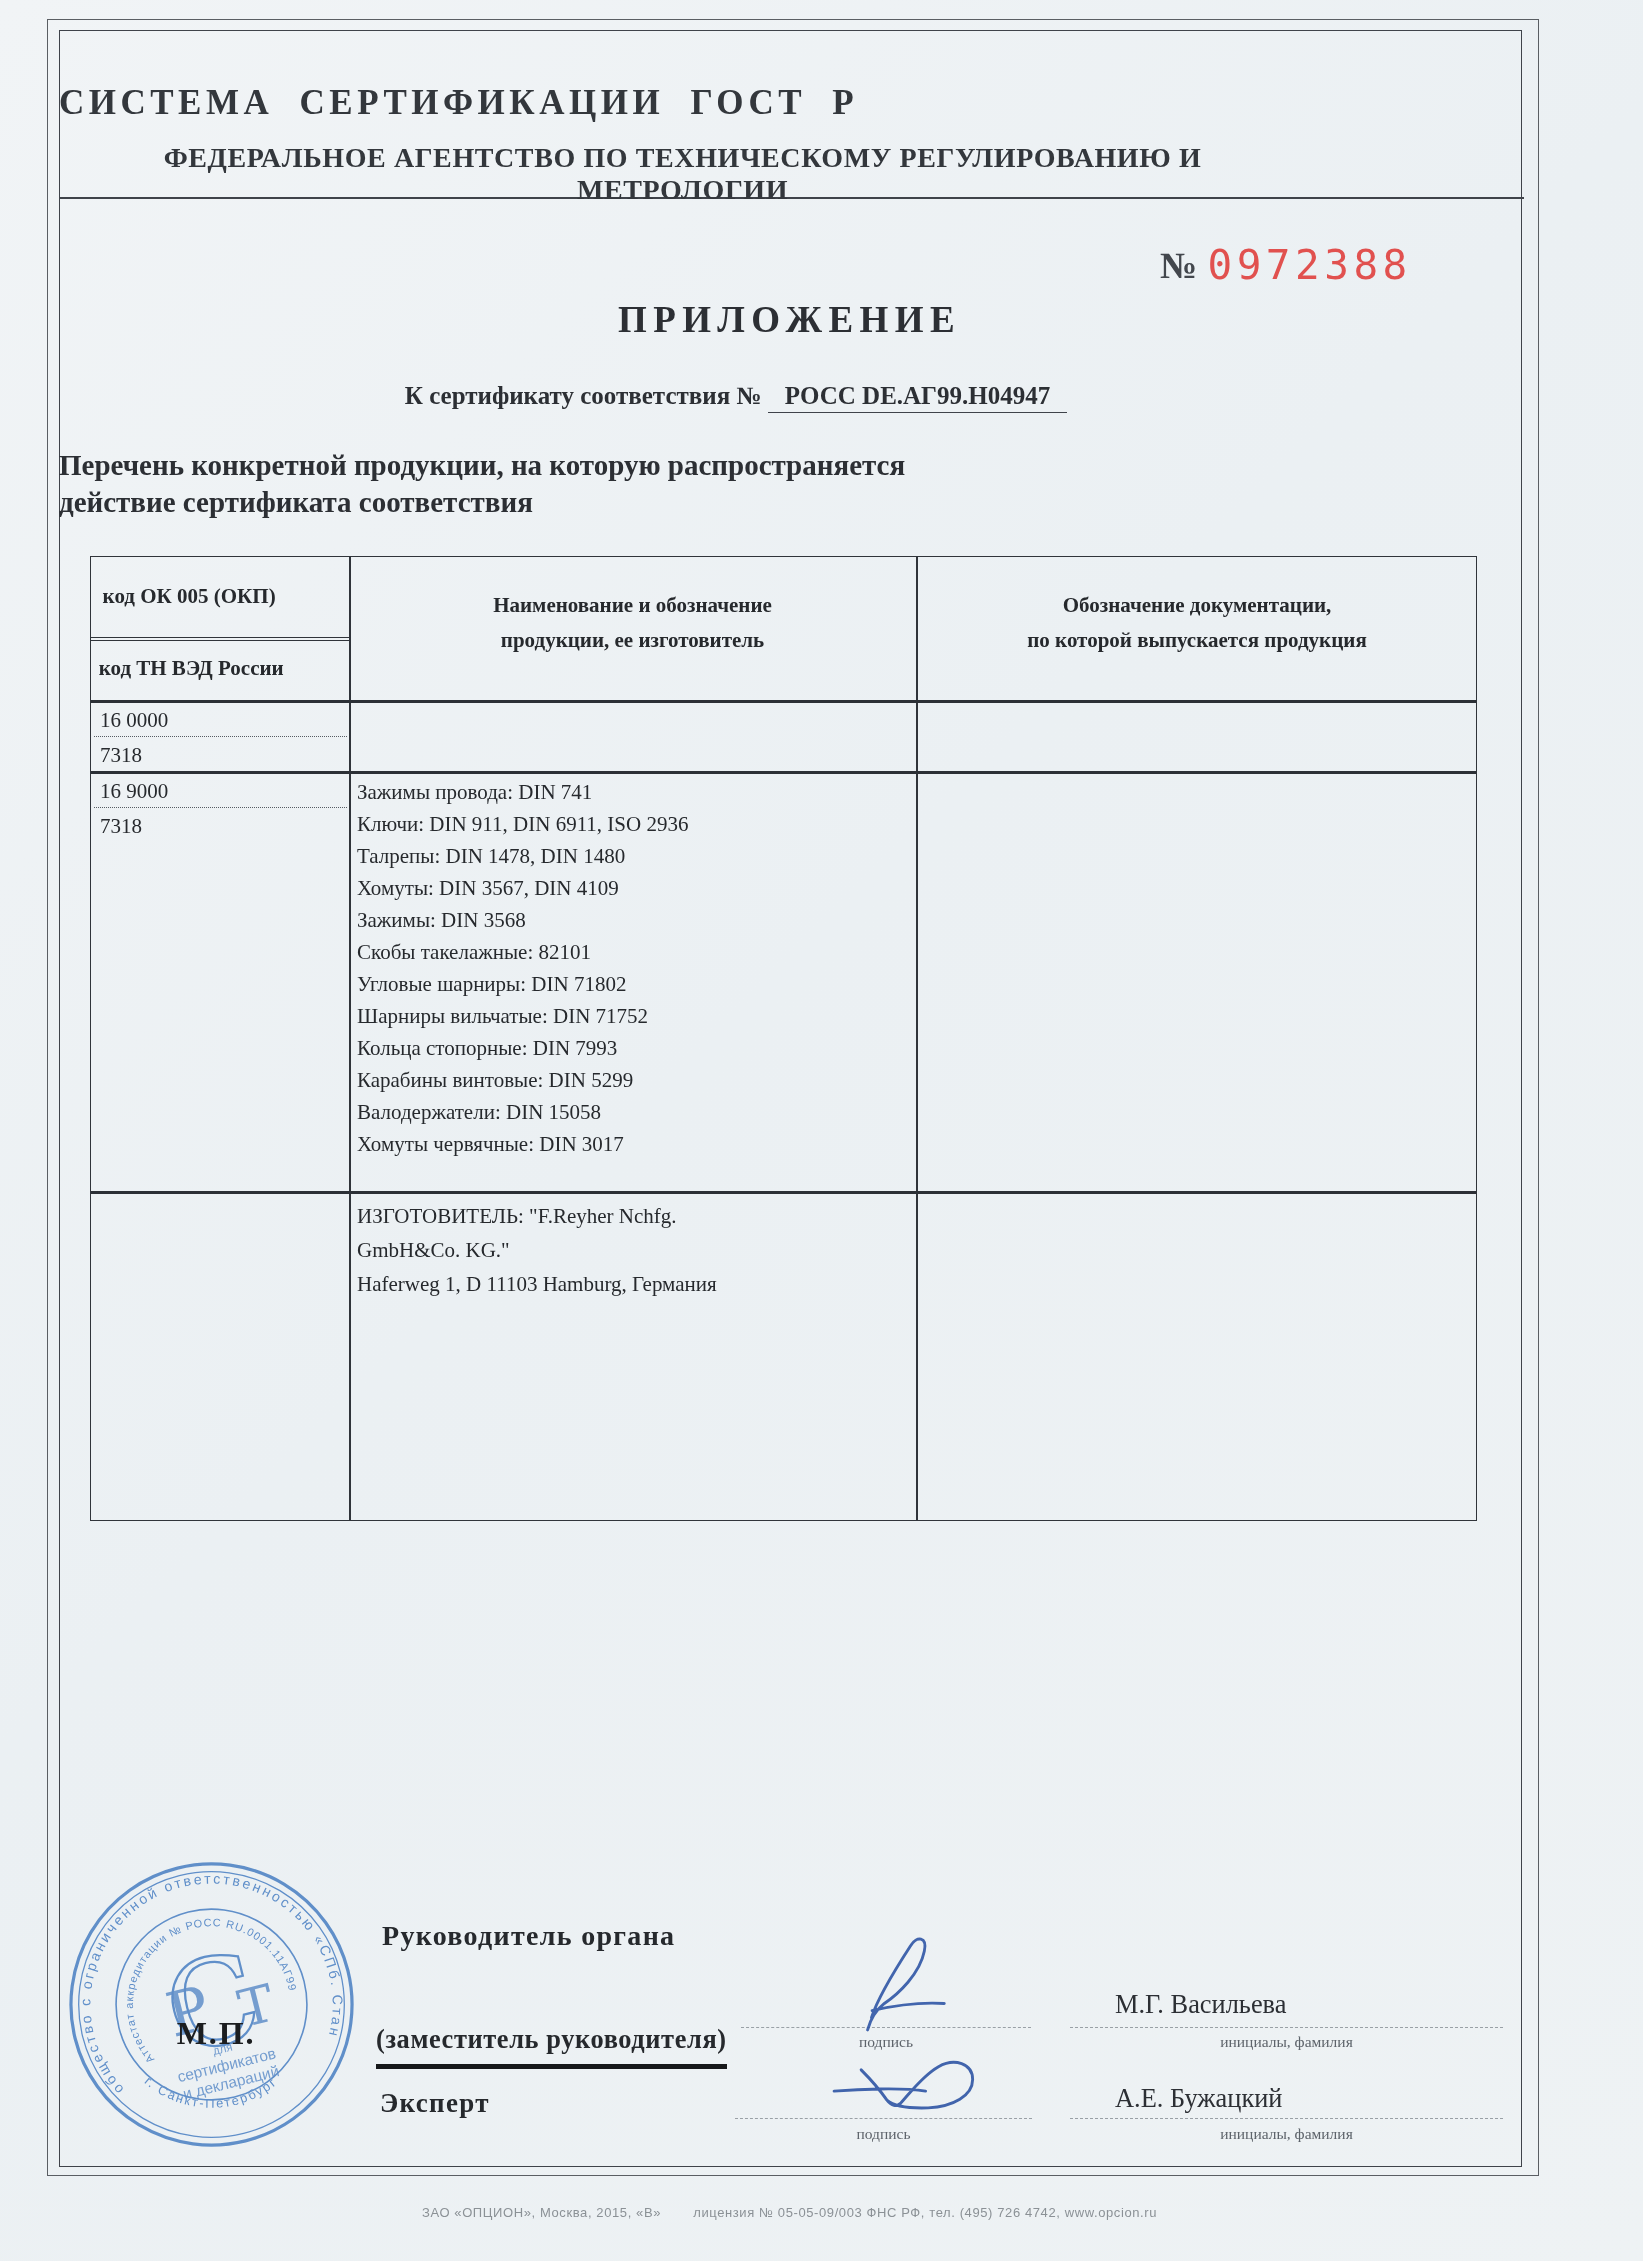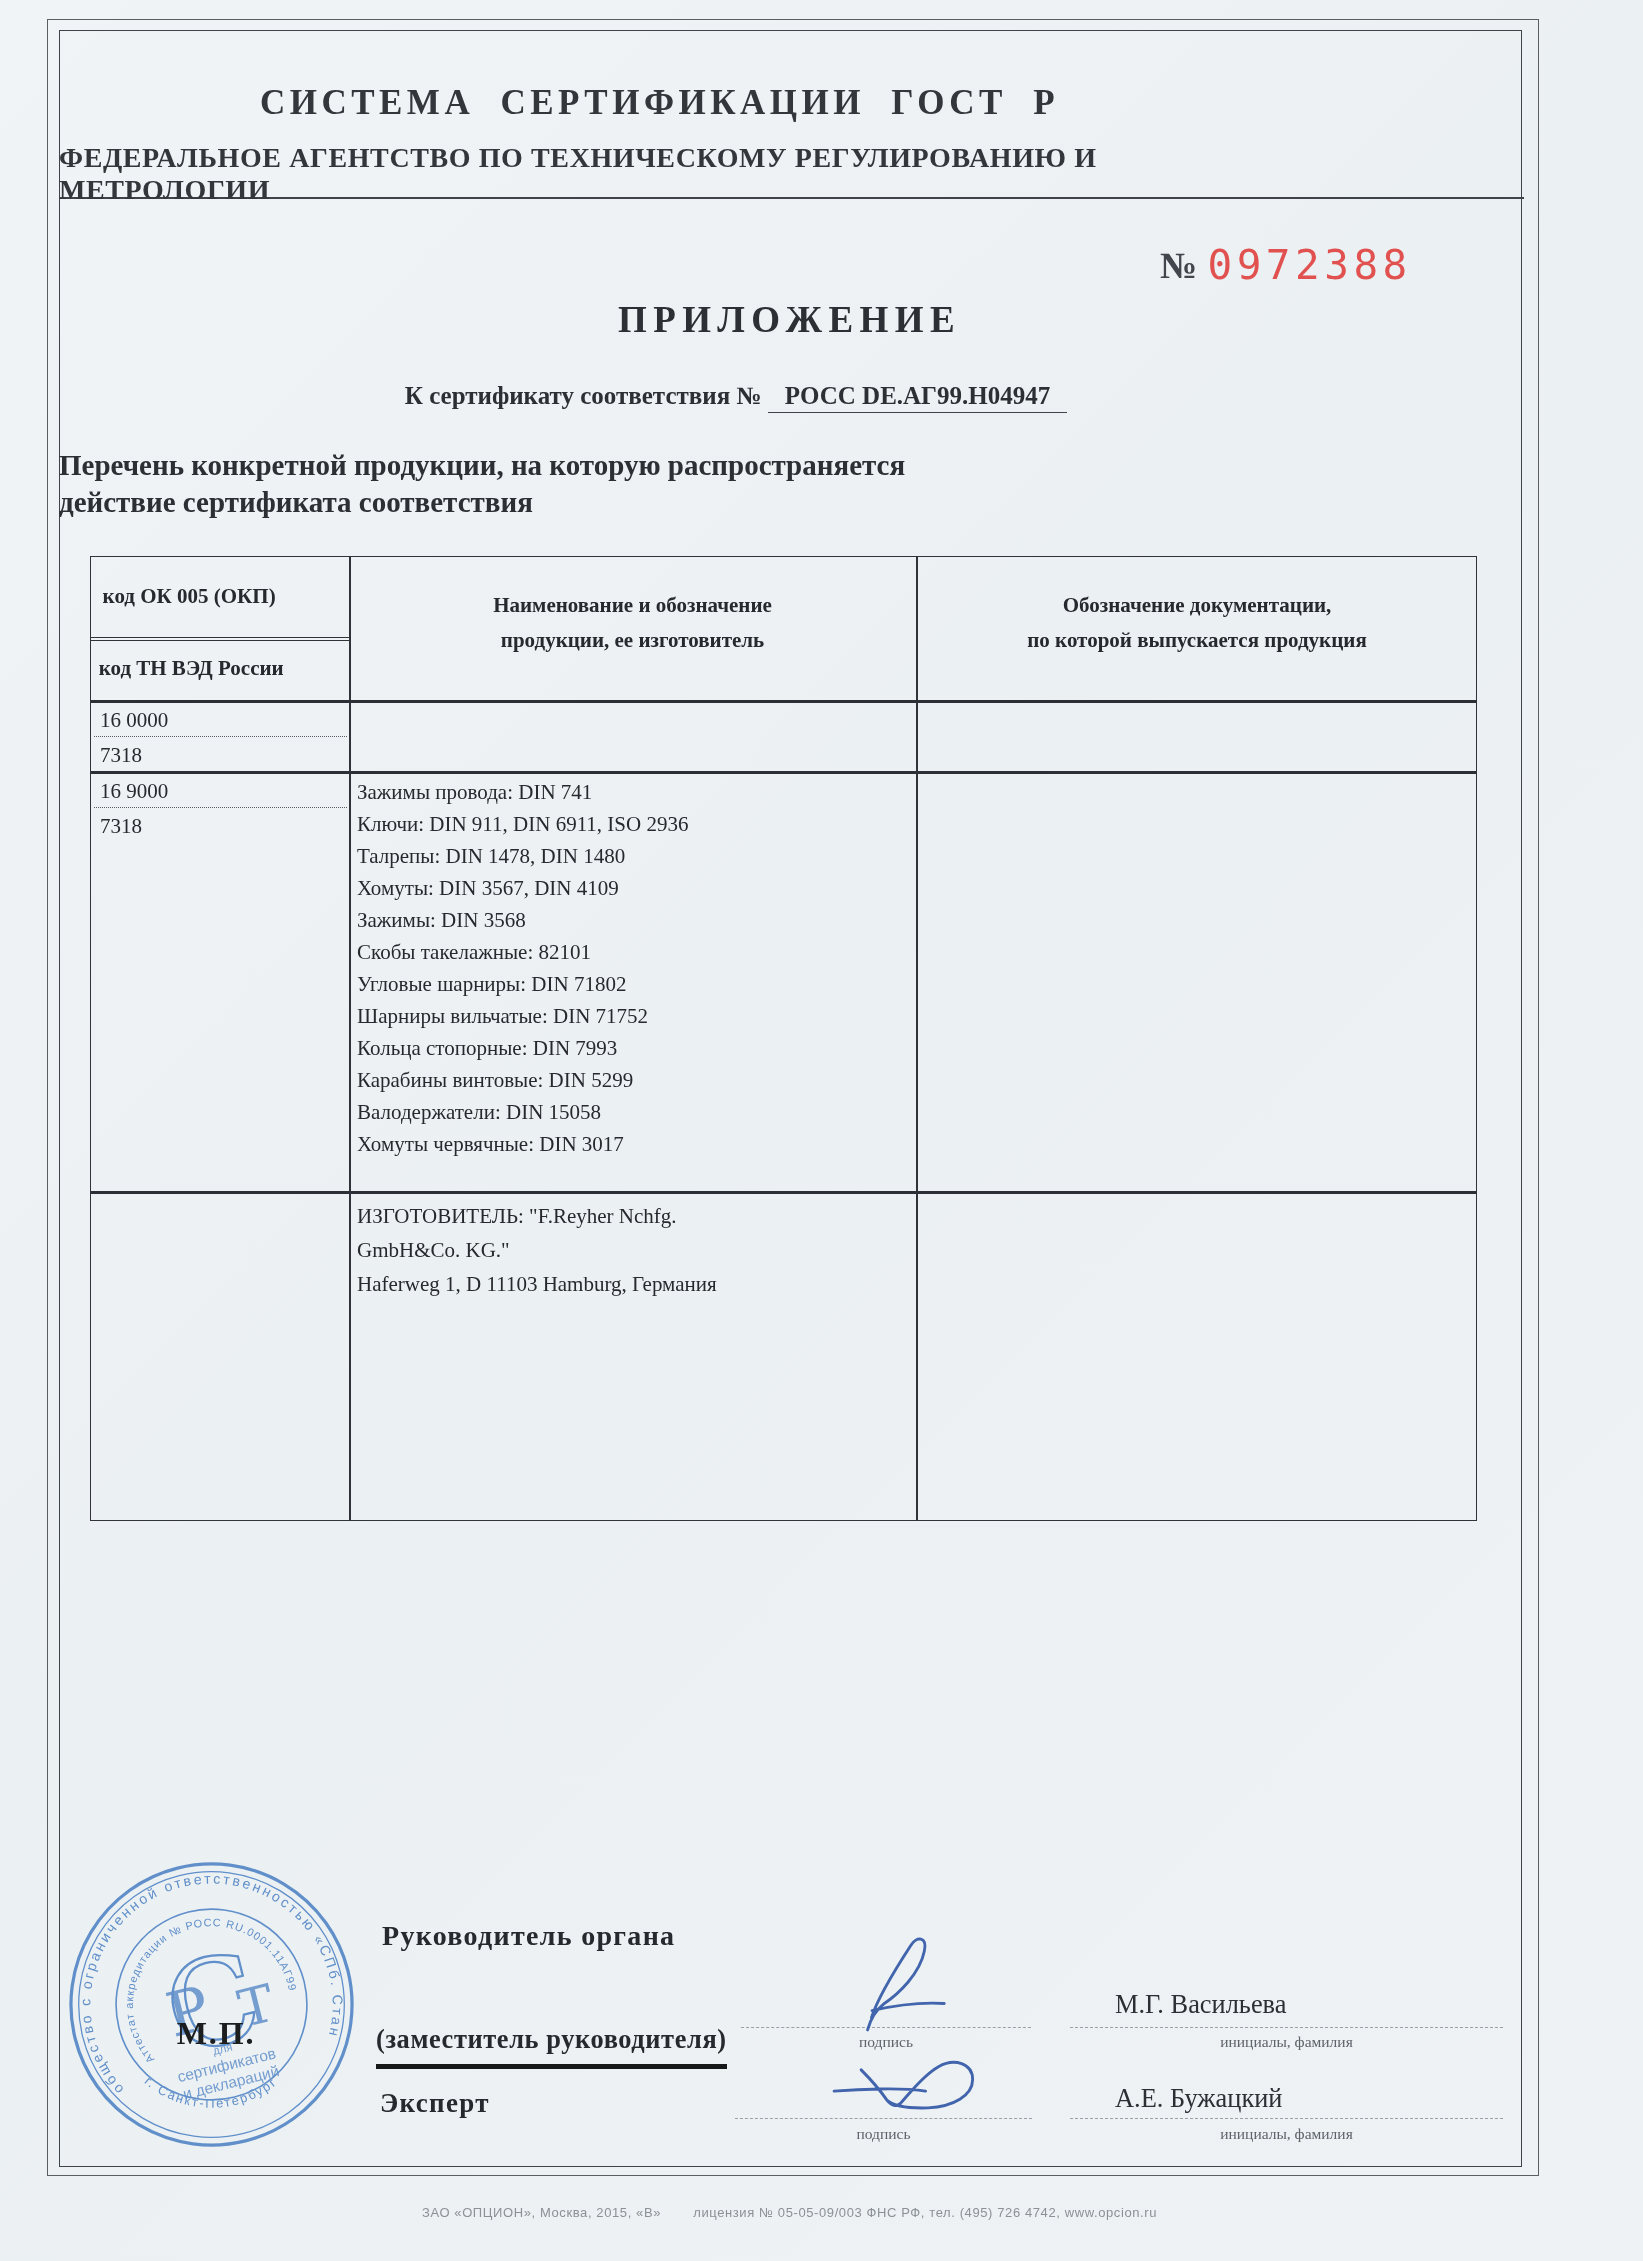--- a/index.html
+++ b/index.html
@@ -5,23 +5,23 @@
   html,body{margin:0;padding:0;background:#dfe3e6;}
   .page{
     position:relative;width:1644px;height:2261px;overflow:hidden;
     background:linear-gradient(135deg,#f1f4f6 0%,#ebf0f3 45%,#eef2f4 100%);
     font-family:"Liberation Serif","DejaVu Serif",serif;
     color:#26292d;
   }
   .frame-outer{position:absolute;left:47px;top:19.3px;width:1490px;height:2155px;border:1.3px solid #5a5e63;}
   .frame-inner{position:absolute;left:59px;top:30px;width:1461px;height:2135px;border:1.9px solid #3f434a;}
   .header-divider{position:absolute;left:59px;top:197px;width:1465px;height:1.9px;background:#3f434a;}
-  .hdr1{position:absolute;left:59px;top:83px;width:1201px;text-align:center;
+  .hdr1{position:absolute;left:59px;top:83px;width:1201px;
         font-size:35px;font-weight:bold;letter-spacing:4.5px;word-spacing:13px;color:#33373c;}
-  .hdr2{position:absolute;left:59px;top:142px;width:1247px;text-align:left;
+  .hdr2{position:absolute;left:59px;top:142px;width:1247px;text-align:center;
         font-size:28px;font-weight:bold;letter-spacing:0.6px;color:#33373c;}
   .doc-number{position:absolute;left:1160px;top:244px;display:flex;align-items:flex-start;}
   .doc-number .no{font-size:37px;font-weight:bold;color:#43474d;}
   .doc-number .digits{font-family:"DejaVu Sans Mono",monospace;font-size:41px;color:#e1514f;
                       letter-spacing:4.5px;margin-left:10.3px;margin-top:-2.6px;}
   .title{position:absolute;left:59px;top:298px;width:1461px;text-align:center;
          font-size:37px;font-weight:bold;letter-spacing:6.4px;color:#2c2f34;}
   .cert-line{position:absolute;left:59px;top:382px;width:1354px;text-align:center;
              font-size:25px;font-weight:bold;color:#2c2f34;}
   .cert-line .cert-no{border-bottom:1.9px solid #3f434a;padding:0 17px 2.6px 17px;font-family:Liberation Serif, serif;}

